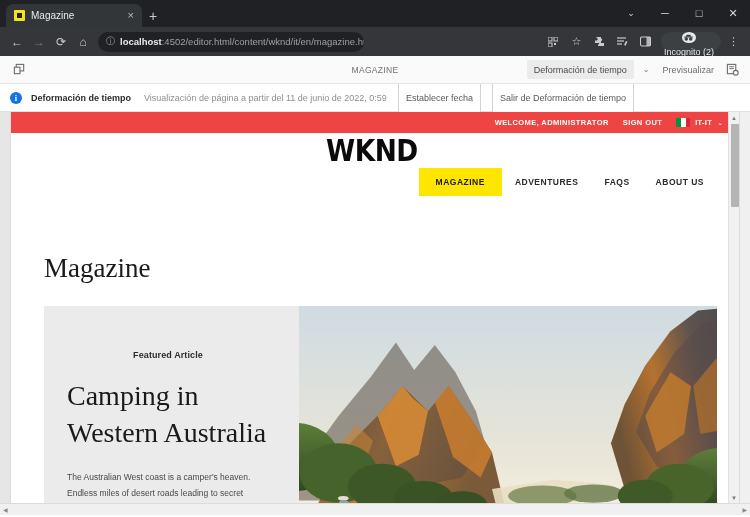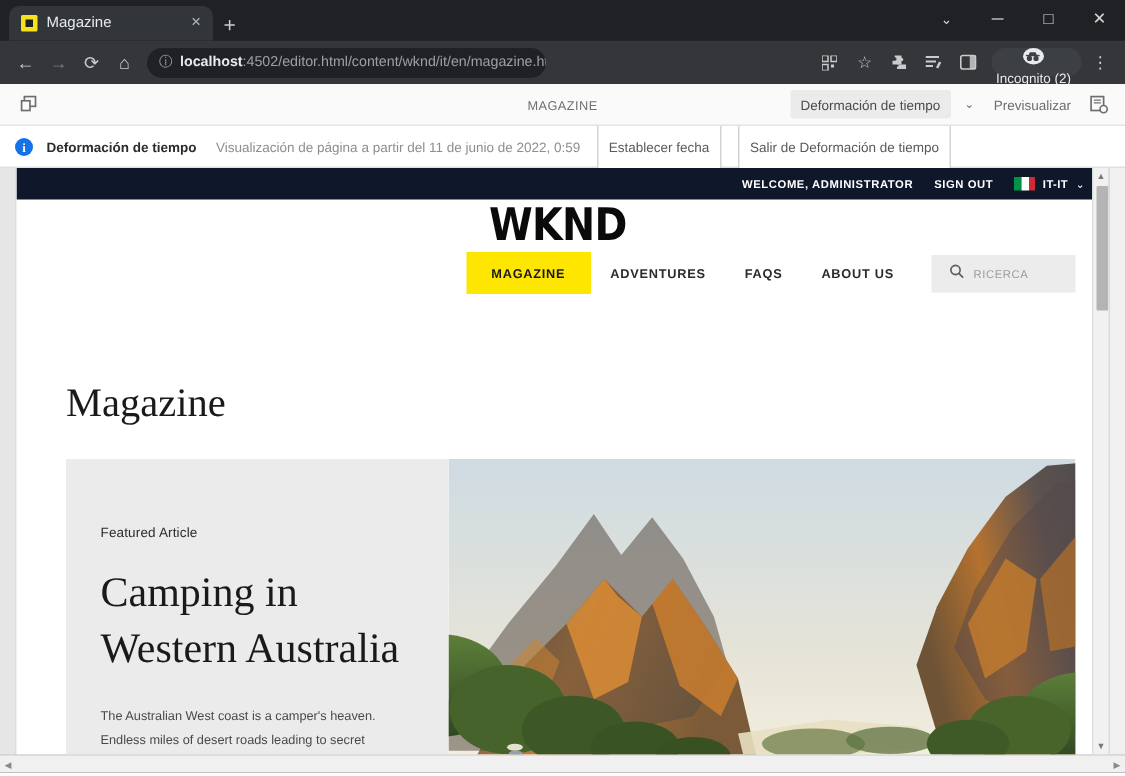--- a/index.html
+++ b/index.html
@@ -112,21 +112,21 @@
 
   
   .canvas { flex: 1; background: #ececec; display: flex; position: relative; overflow: hidden; }
   .gutter-l { width: 11px; background: #e6e6e6; border-right: 1px solid #dcdcdc; flex: 0 0 auto; }
   .page {
     flex: 1; background: #ffffff; position: relative; overflow: hidden;
   }
 
   
   .wknd-top {
-    height: 21px; background: #0f172a; display: flex; align-items: center;
+    height: 21px; background: #ef4444; display: flex; align-items: center;
     justify-content: flex-end; padding-right: 16px; gap: 14px;
   }
   .wknd-top-link { font-size: 7.5px; color: #ffffff; font-weight: bold; letter-spacing: .4px; }
   .lang-wrap { display: flex; align-items: center; gap: 5px; }
   .flag { width: 14px; height: 9px; display: flex; border: 0; }
   .flag i { flex: 1; display: block; }
   .lang-txt { font-size: 7.5px; color: #fff; font-weight: bold; letter-spacing: .3px; }
   .lang-chev { font-size: 7px; color: #fff; }
 
   
@@ -152,21 +152,21 @@
   .mag-title {
     font-family: "Liberation Serif", serif; font-size: 27px; color: #1a1a1a;
     padding: 45px 0 22px 33px; font-weight: normal;
   }
 
   
   .feature { display: flex; margin: 0 22px 0 33px; }
   .feature-txt {
     width: 255px; background: #ebebeb; padding: 44px 30px 0 23px; flex: 0 0 auto;
   }
-  .feat-label { font-size: 9px; font-weight: normal; color: #2c2c2c; letter-spacing: .1px; }
+  .feat-label { font-size: 9px; font-weight: bold; color: #2c2c2c; letter-spacing: .1px; text-align: center; }
   .feat-h {
     font-family: "Liberation Serif", serif; font-size: 28px; color: #1a1a1a;
     line-height: 1.32; margin-top: 18px; font-weight: normal;
   }
   .feat-p {
     font-size: 8.5px; color: #494949; line-height: 1.85; margin-top: 18px;
   }
   .feature-img { flex: 1; position: relative; overflow: hidden; min-height: 212px; }
 
   
@@ -319,29 +319,20 @@
         </span>
       </div>
 
       <div class="wknd-head">
         <div class="wknd-logo">WKND</div>
         <div class="wknd-nav">
           <span class="nav-item active">MAGAZINE</span>
           <span class="nav-item">ADVENTURES</span>
           <span class="nav-item">FAQS</span>
           <span class="nav-item">ABOUT US</span>
-          <span class="search-box">
-            <span class="search-ic">
-              <svg width="10" height="10" viewBox="0 0 11 11">
-                  <circle cx="4.4" cy="4.4" r="3.4" fill="none" stroke="#5b5b5b" stroke-width="1.2"></circle>
-                  <line x1="6.9" y1="6.9" x2="10" y2="10" stroke="#5b5b5b" stroke-width="1.2"></line>
-                </svg>
-            </span>
-            <span class="search-ph">RICERCA</span>
-          </span>
         </div>
       </div>
 
       <h1 class="mag-title">Magazine</h1>
 
       <div class="feature">
         <div class="feature-txt">
           <div class="feat-label">Featured Article</div>
           <div class="feat-h">Camping in Western Australia</div>
           <div class="feat-p">The Australian West coast is a camper's heaven. Endless miles of desert roads leading to secret beaches, vast canyons and crystal clear rivers, and the very few people you are likely to meet on your journey will be some of the most easy-</div>

